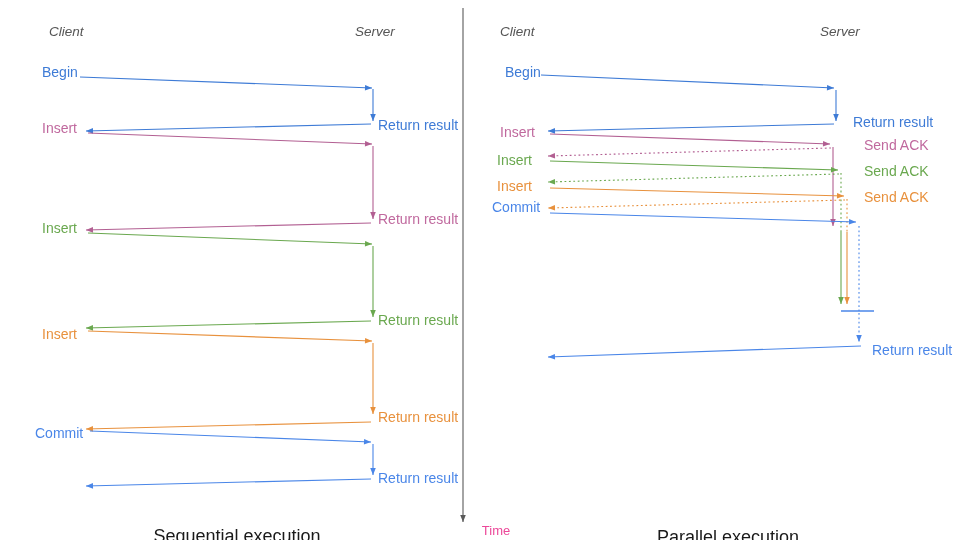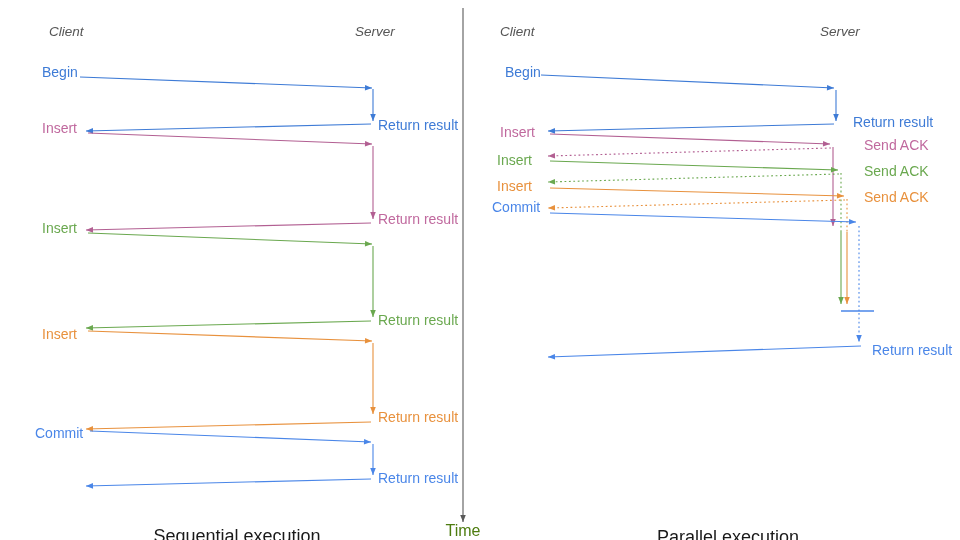--- a/index.html
+++ b/index.html
@@ -2,21 +2,21 @@
 <html><head>
 <meta charset="utf-8">
 <style>
   html,body{margin:0;padding:0;background:#ffffff;}
   #stage{position:relative;width:960px;height:540px;background:#ffffff;overflow:hidden;
          font-family:"Liberation Sans", sans-serif;}
   #lines-svg{position:absolute;left:0;top:0;width:960px;height:540px;}
   .label{position:absolute;font-size:14px;line-height:14px;white-space:nowrap;}
   .hdr{font-style:italic;font-size:13.5px;color:#555555;}
   .title{font-size:18px;color:#1a1a1a;transform:translateX(-50%);margin-top:25px;}
-  .time{font-size:16px;color:#4d7c0f;transform:translateX(-50%);}
+  .time{font-size:13px;color:#ec4899;transform:translateX(-50%);margin-left:33px;}
 </style>
 </head>
 <body>
 
 <div id="stage">
   <svg id="lines-svg" viewBox="0 0 960 540" xmlns="http://www.w3.org/2000/svg">
       <line x1="80" y1="77" x2="372" y2="88" stroke="#3e7bd6" stroke-width="1.1"></line>
       <polygon points="372,88 364.89955695846555,90.53450362278794 365.1103663335179,84.9384729395813" fill="#3e7bd6"></polygon>
       <line x1="373" y1="89" x2="373" y2="121" stroke="#3e7bd6" stroke-width="1.1"></line>
       <polygon points="373,121 370.2,114 375.8,114" fill="#3e7bd6"></polygon>

